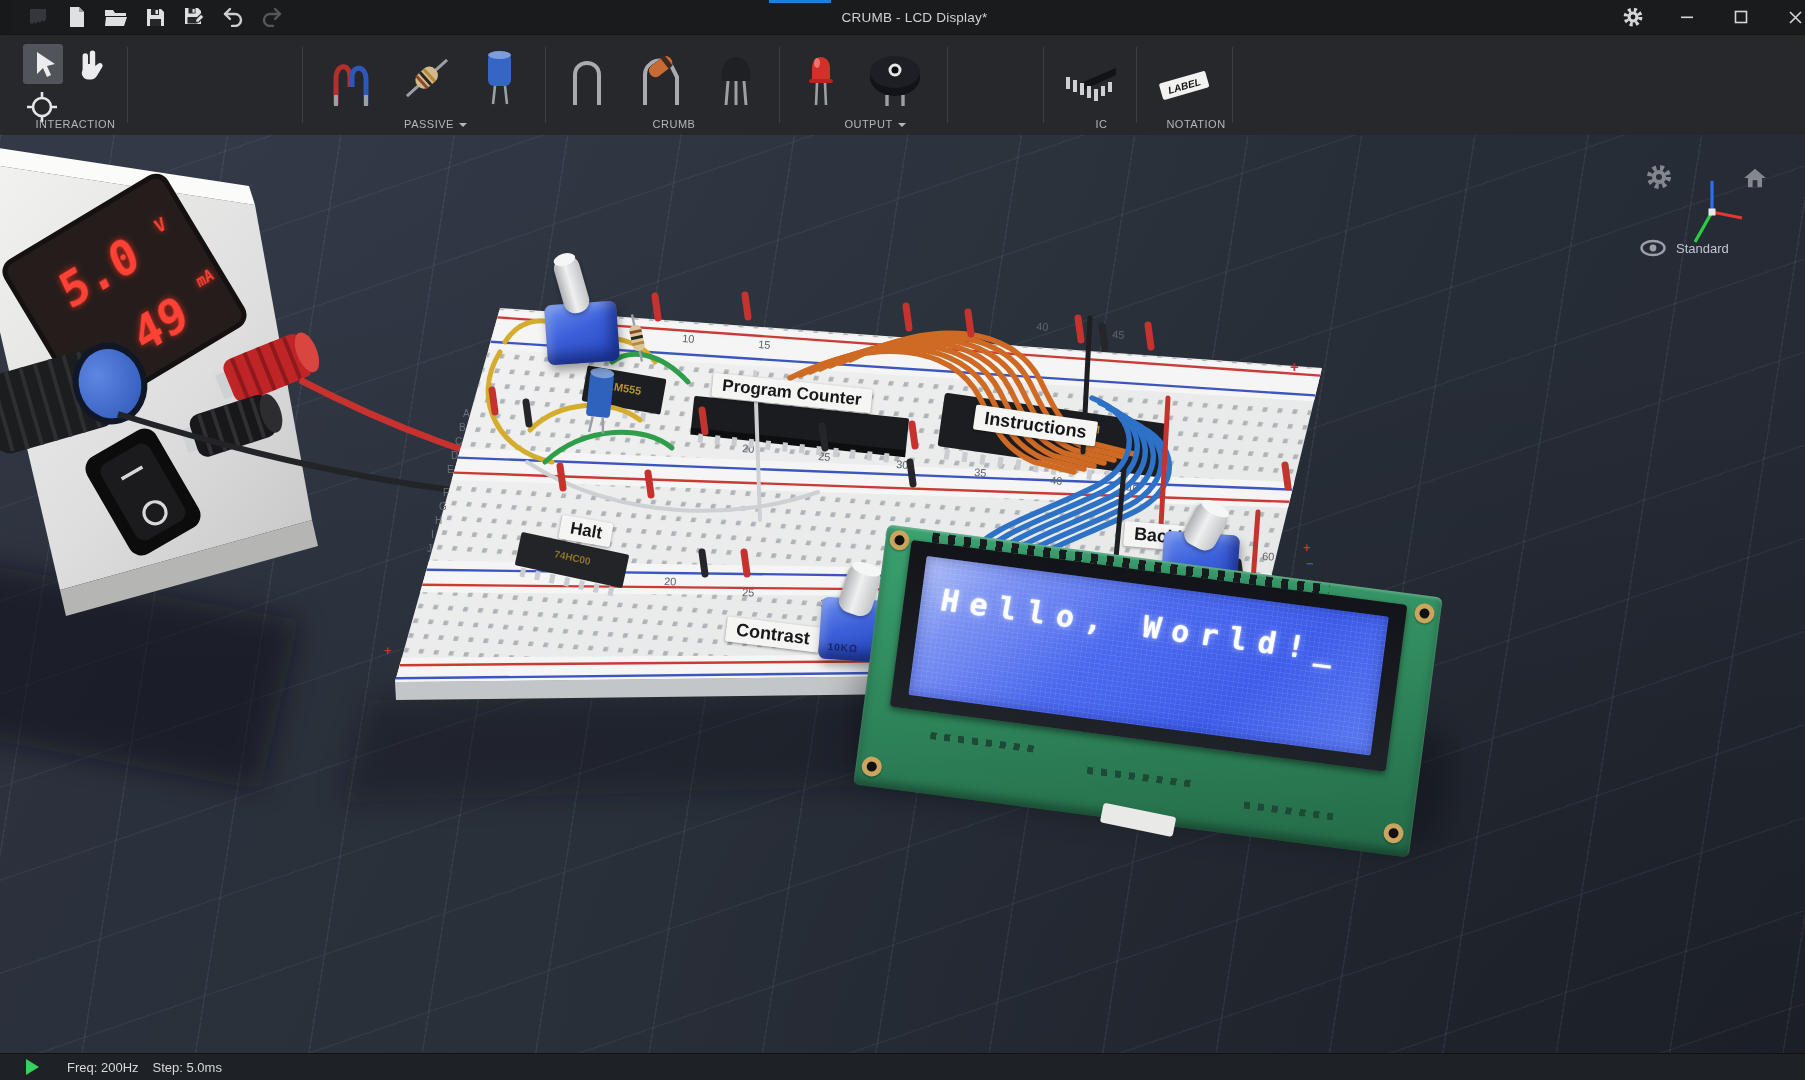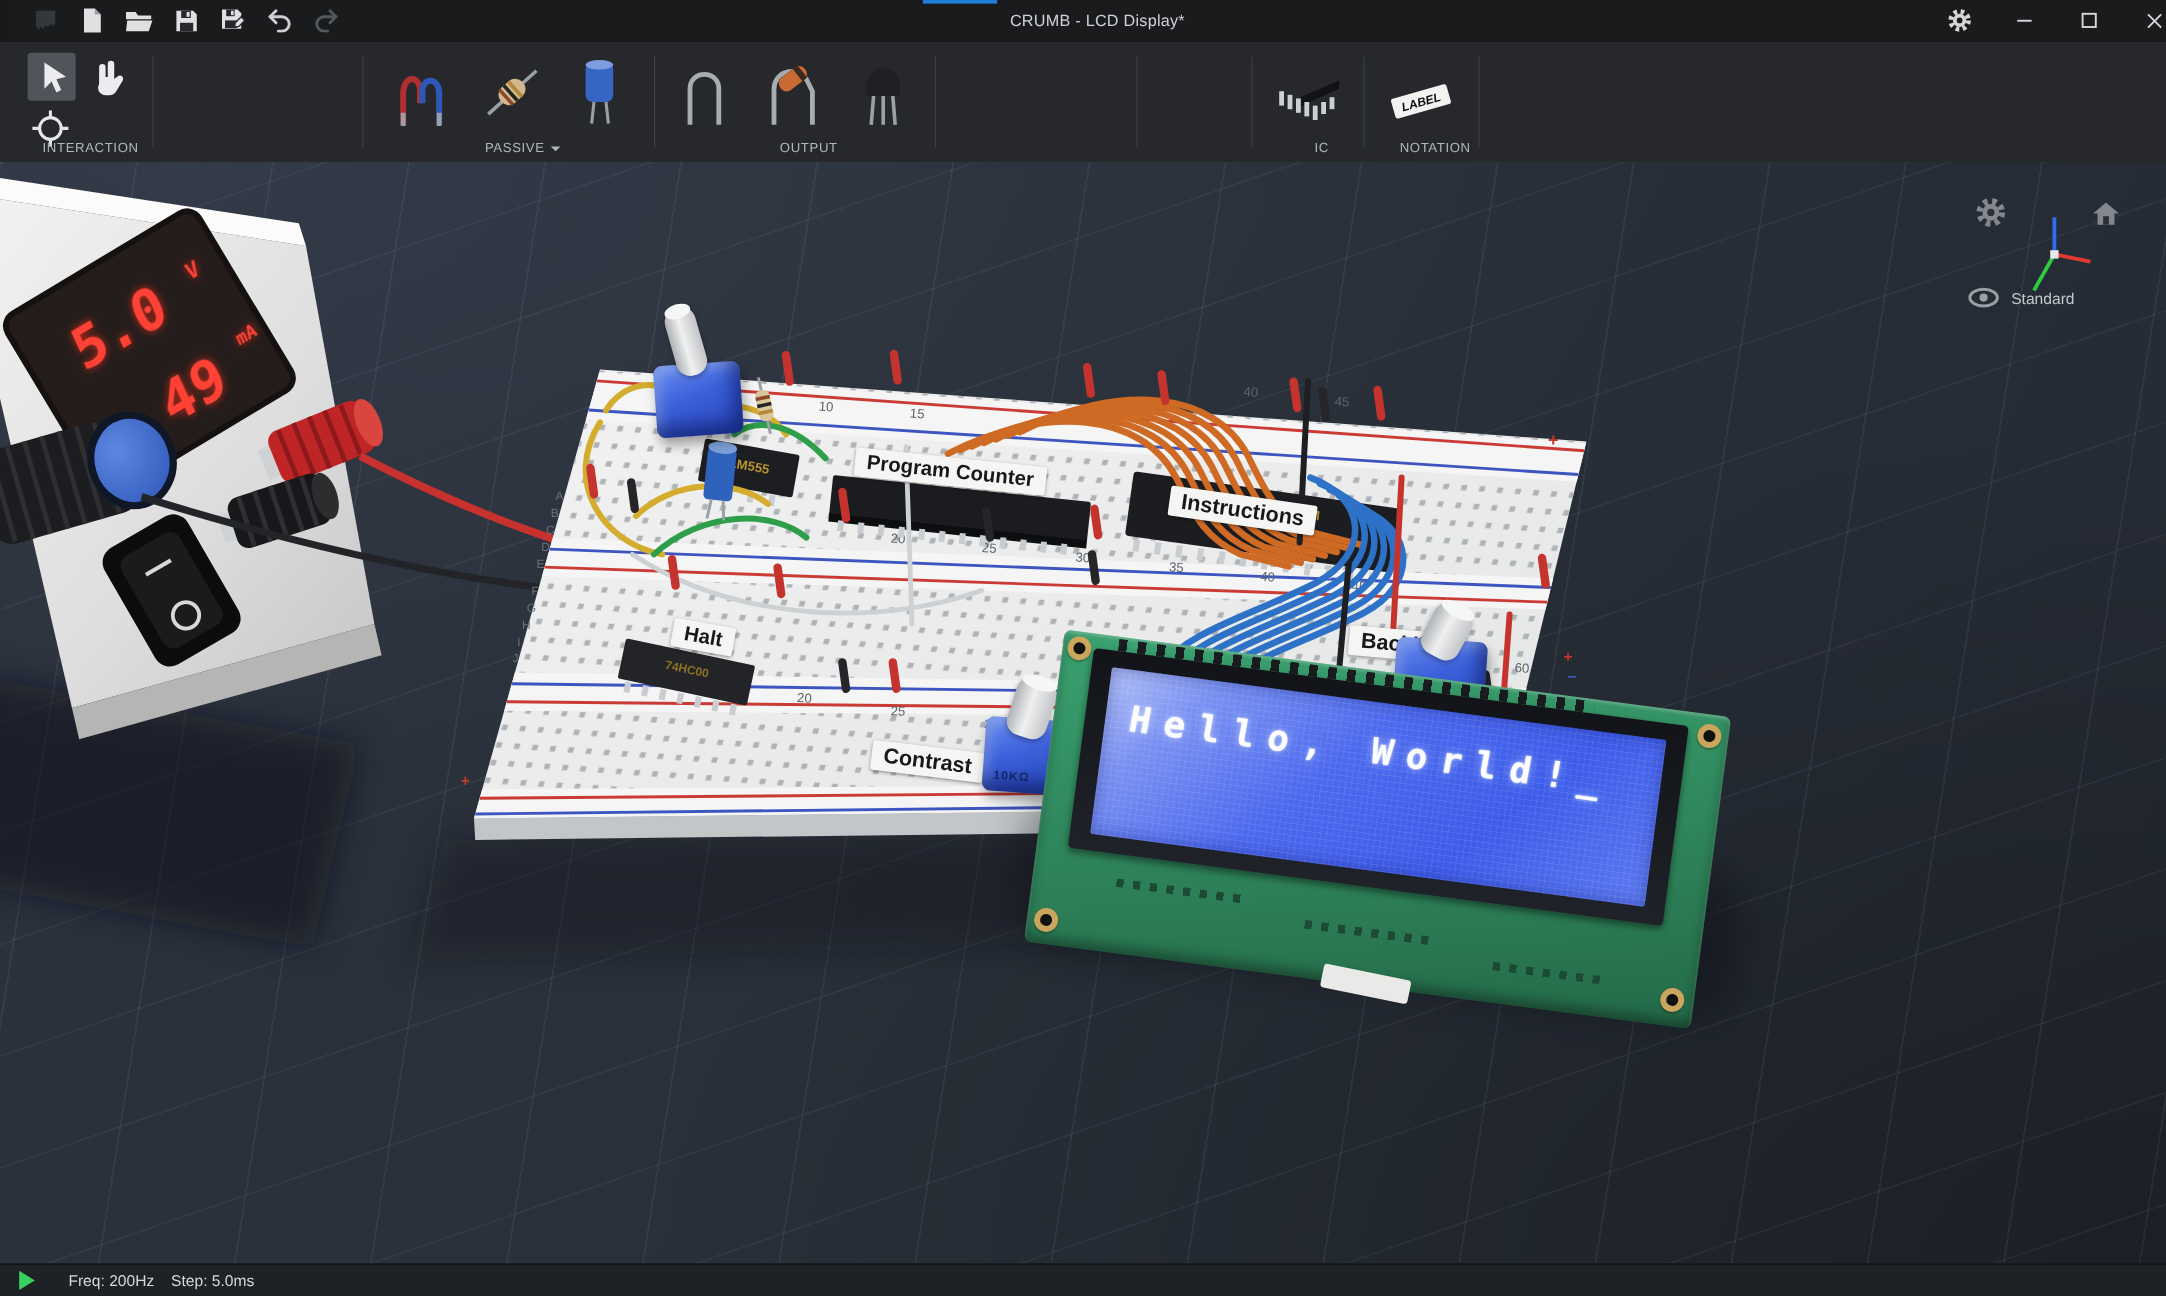--- a/index.html
+++ b/index.html
@@ -73,21 +73,21 @@
                        repeating-linear-gradient(90deg, rgba(255,255,255,.06) 0 1px, transparent 1px 5px);}
   .lcd-text{position:absolute;left:20px;top:24px;font:700 30px "DejaVu Sans Mono",monospace;letter-spacing:11px;
       color:#fcfdff;white-space:nowrap;transform:skewX(-3deg);
       text-shadow:0 0 2px rgba(255,255,255,.95),0 0 9px rgba(215,230,255,.6);}
   .lcd-hole{position:absolute;width:10px;height:10px;border-radius:50%;background:#101010;border:5px solid #c9a55e;box-shadow:0 1px 2px rgba(0,0,0,.4);}
   .lcd-pads{position:absolute;height:7px;background:repeating-linear-gradient(90deg,#1c4a34 0 6px,transparent 6px 14px);}
   .lcd-tab{position:absolute;left:250px;bottom:-8px;width:74px;height:20px;background:#e9eae8;border-radius:3px;transform:rotate(4deg);}
 
   
   .statusbar{position:absolute;left:0;bottom:0;width:100%;height:27px;background:#1e2125;border-top:1px solid #101214;
-             display:flex;align-items:center;gap:14px;padding-left:16px;box-sizing:border-box;
+             display:flex;align-items:center;gap:14px;padding-left:26px;box-sizing:border-box;
              color:#d6d8da;font-size:13px;}
   .play{width:0;height:0;border-left:13px solid #37d15c;border-top:8px solid transparent;border-bottom:8px solid transparent;cursor:pointer;}
   svg text{font-family:"Liberation Sans",sans-serif;}
   .seg{font-family:"DejaVu Sans Mono",monospace;font-weight:700;}
 </style>
 </head>
 <body>
 
 <div class="app">
 
@@ -242,24 +242,45 @@
               </g>
             </svg>
         </span>
         <span>
           <svg width="44" height="58" viewBox="0 0 44 58">
               <path d="M8,24 a14,16 0 0 1 28,0 v8 h-28 z" fill="#1f2023"></path>
               <path d="M14,32 L12,56 M22,32 L22,56 M30,32 L32,56" stroke="#9aa0a5" stroke-width="3"></path>
             </svg>
         </span>
       </div>
-      <div class="tb-label">OUTPUT</div>
+      <div class="tb-label">CRUMB</div>
     </div>
     <div class="tb-div" style="left:779px;"></div>
 
+    <div class="tb-section" style="left:779px;width:168px;">
+      <div class="icons-row" style="gap:26px;">
+        <span>
+          <svg width="38" height="60" viewBox="0 0 38 60">
+              <path d="M10,20 a9,10 0 0 1 18,0 v12 h-18 z" fill="#d23028"></path>
+              <ellipse cx="15" cy="16" rx="3" ry="5" fill="#f4837c" opacity=".8"></ellipse>
+              <rect x="7" y="32" width="24" height="4" rx="2" fill="#b2261e"></rect>
+              <path d="M15,36 L14,58 M23,36 L24,58" stroke="#9aa0a5" stroke-width="2.6"></path>
+            </svg>
+        </span>
+        <span>
+          <svg width="58" height="58" viewBox="0 0 58 58">
+              <ellipse cx="29" cy="28" rx="25" ry="19" fill="#121317"></ellipse>
+              <ellipse cx="29" cy="23" rx="25" ry="16" fill="#1e1f24"></ellipse>
+              <circle cx="29" cy="21" r="5" fill="#08080a" stroke="#e4e5e6" stroke-width="3"></circle>
+              <path d="M21,46 V57 M37,46 V57" stroke="#9aa0a5" stroke-width="3.4"></path>
+            </svg>
+        </span>
+      </div>
+      <div class="tb-label"><span>OUTPUT</span><span class="caret"></span></div>
+    </div>
     <div class="tb-div" style="left:947px;"></div>
 
     <div class="tb-div" style="left:1043px;"></div>
 
     <div class="tb-section" style="left:1043px;width:93px;">
       <div class="icons-row">
         <span>
           <svg width="68" height="54" viewBox="0 0 68 54">
               <polygon points="8,22 44,8 60,15 25,30" fill="#27282c"></polygon>
               <polygon points="25,30 60,15 60,22 25,38" fill="#121316"></polygon>

